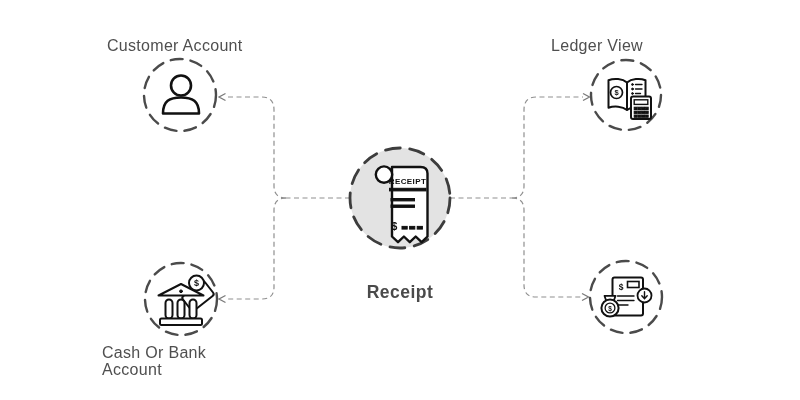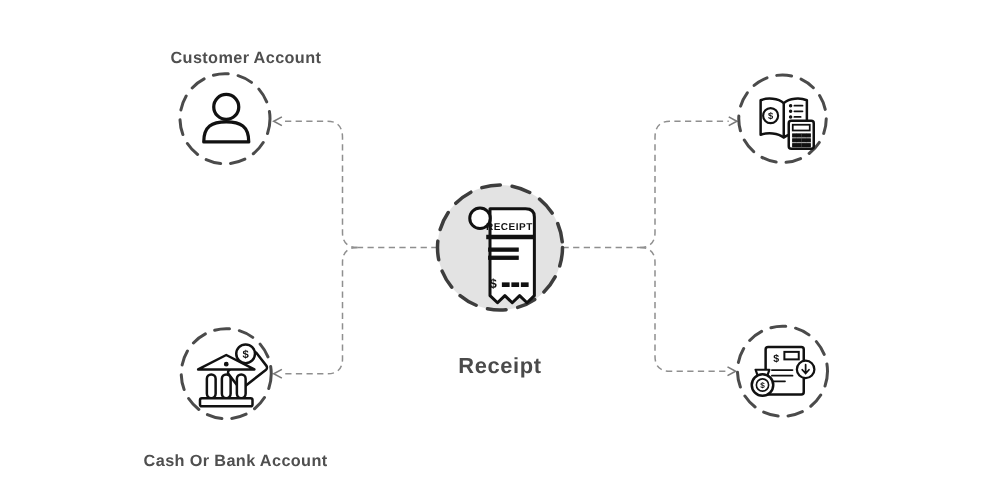--- a/index.html
+++ b/index.html
@@ -55,25 +55,25 @@
     font-family: "Liberation Sans", sans-serif;
     font-weight: 800;
     fill: #111111;
     text-anchor: middle;
     stroke: none;
   }
 
   
   .node-label {
     position: absolute;
-    font-size: 13px;
-    font-weight: 700;
+    font-size: 16px;
+    font-weight: 400;
     color: #4f4f4f;
     letter-spacing: 0.3px;
-    text-align: right;
+    text-align: left;
     line-height: 17px;
   }
   .center-label {
     position: absolute;
     font-size: 17.5px;
     font-weight: 800;
     color: #4a4a4a;
     letter-spacing: 0.5px;
     text-align: center;
   }
@@ -179,18 +179,19 @@
         <rect x="402" y="226.4" width="5.2" height="2.7"></rect>
         <rect x="409.6" y="226.4" width="5.2" height="2.7"></rect>
         <rect x="417.2" y="226.4" width="5.2" height="2.7"></rect>
       </g>
       <text class="glyph" x="394.5" y="230" font-size="10.5">$</text>
     </g>
   </svg>
 
   <div class="node-label" style="left:107px; top:37px; width:150px;">Customer Account</div>
 
-  <div class="node-label" style="left:102px; top:344px; width:160px;margin-top:16px;">Cash Or Bank Account</div>
+  <div class="node-label" style="left:102px; top:344px; width:160px;">Cash Or Bank Account</div>
 
+  <div class="node-label" style="left:551px; top:37px; width:150px;">Ledger View</div>
 
 
   <div class="center-label" style="left:330px; top:282px; width:140px;">Receipt</div>
 </div>
 
 </body></html>

